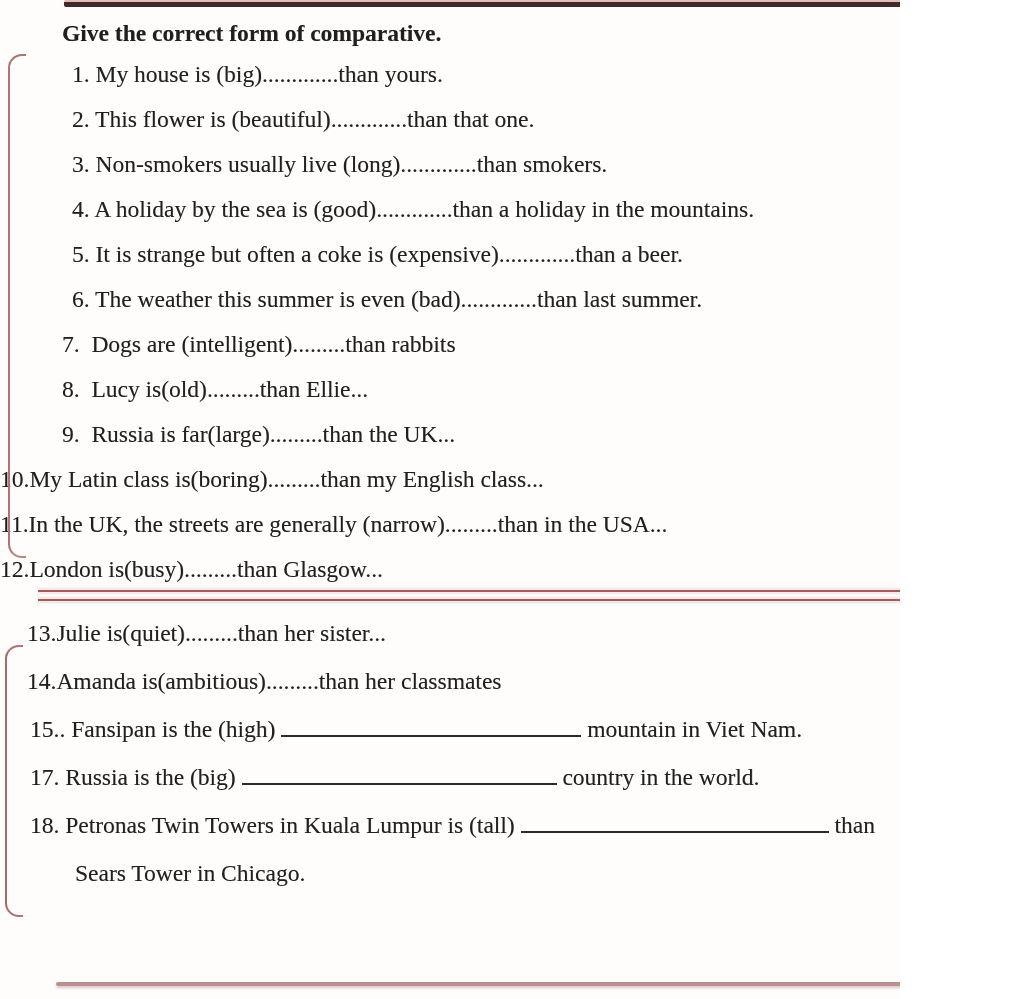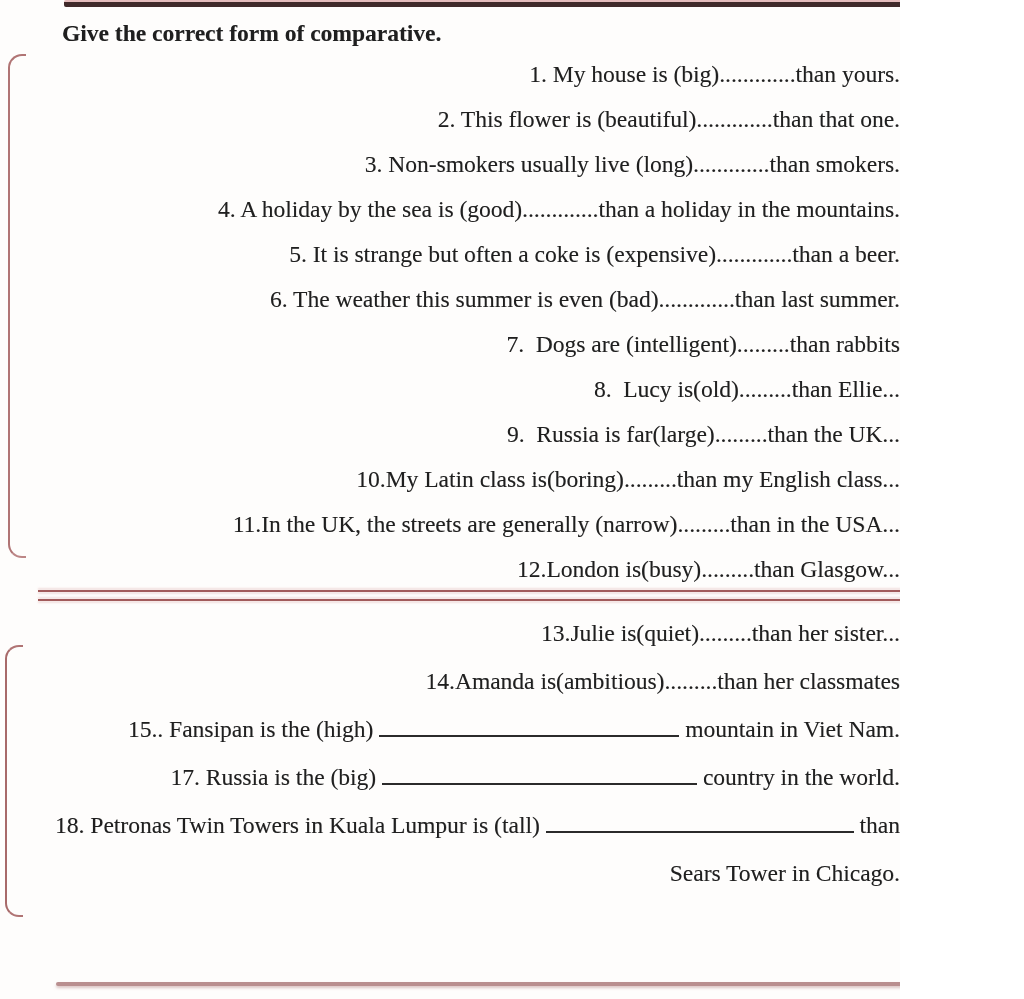--- a/index.html
+++ b/index.html
@@ -7,35 +7,35 @@
     position:relative; width:900px; height:999px;
     background:#fefdfc; overflow:hidden;
     font-family:"Liberation Serif","DejaVu Serif",serif;
     color:#1f1f1f;
   }
   .content1 { padding-top:14px; }
   .title {
     padding-left:62px; font-weight:bold; font-size:23.5px; line-height:38px;
     text-shadow:0.3px 0.3px 0.5px rgba(30,30,30,0.35);
   }
-  .item { font-size:23.5px;text-align:right; }
+  .item { font-size:23.5px; }
   .content1 .item { line-height:45px; }
   .content2 { margin-top:17px; }
   .content2 .item { line-height:48px; }
   .t {
     white-space:pre-wrap;
     text-shadow:0.3px 0.3px 0.5px rgba(30,30,30,0.35);
   }
   
   .g1 { padding-left:72px; }   
-  .g2 { padding-left:62px;margin-left:41px; }   
+  .g2 { padding-left:62px; }   
   .g3 { }   
   .g4 { padding-left:27px; }   
   .g5 { padding-left:30px; }   
-  .cont { padding-left:110px; } 
+  .cont { padding-left:75px; } 
 
   .blank { display:inline-block; border-bottom:2px solid #2b2b2b; height:1px; }
   .w15 { width:300px; }
   .w16 { width:258px; }
   .w17 { width:315px; }
   .w18 { width:308px; }
 
   
   .border-el { position:absolute; }
   .top-line {

